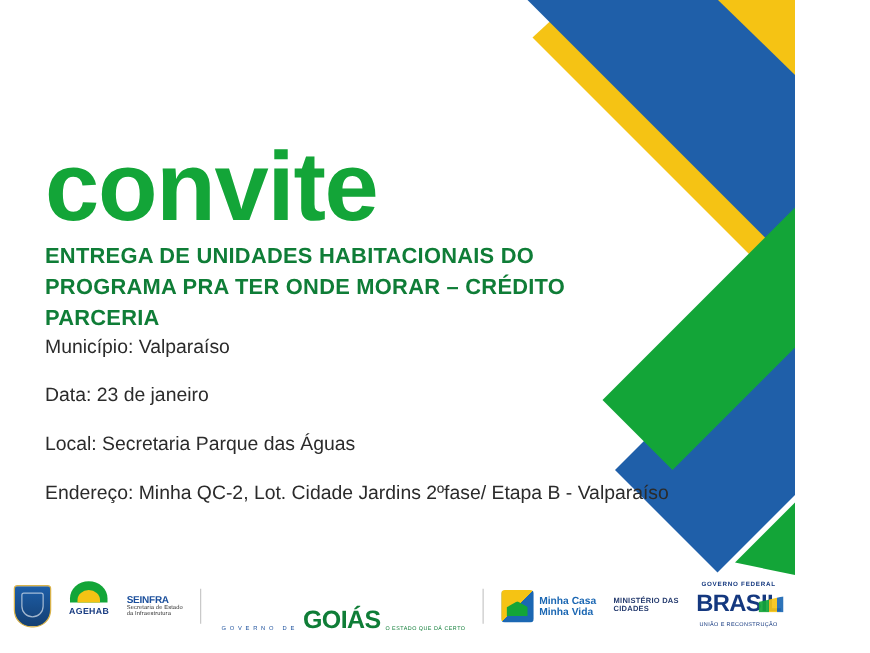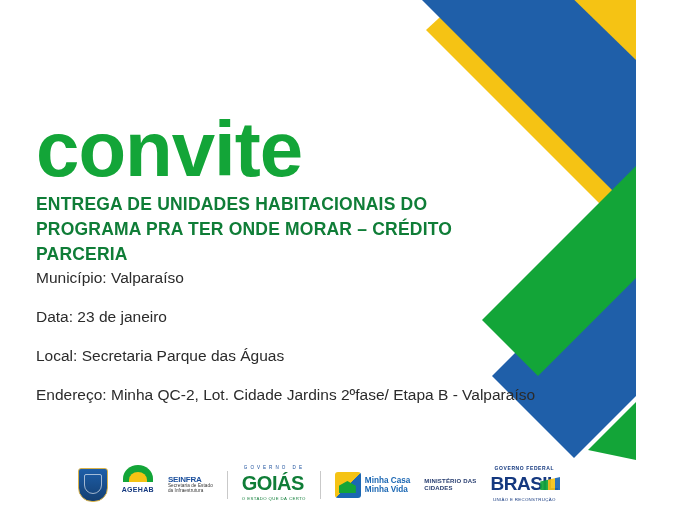--- a/index.html
+++ b/index.html
@@ -143,21 +143,21 @@
   }
   .agehab-mark:before{
     content:"";
     position:absolute; left:6px; top:7px; width:18px; height:10px;
     background:#f5c314;
     border-radius: 50% 50% 0 0 / 80% 80% 0 0;
   }
   .agehab-name { font-size: 7px; font-weight: bold; color:#14387f; letter-spacing:.3px;}
 
   
-  .goias-wrap { display:flex; flex-direction:column; align-items:flex-start;}
+  .goias-wrap { display:flex; flex-direction:row; align-items:flex-end;}
   .gov-word { font-size:4.6px; color:#1b4f9c; letter-spacing:3px; margin-left:2px;}
   .goias-word {
     font-size: 20px;
     font-weight: bold;
     color: #0f7d37;
     letter-spacing: -0.5px;
     line-height: .9;
   }
   .goias-tag { font-size: 4.3px; color: #0f7d37; letter-spacing: .4px;}
 

